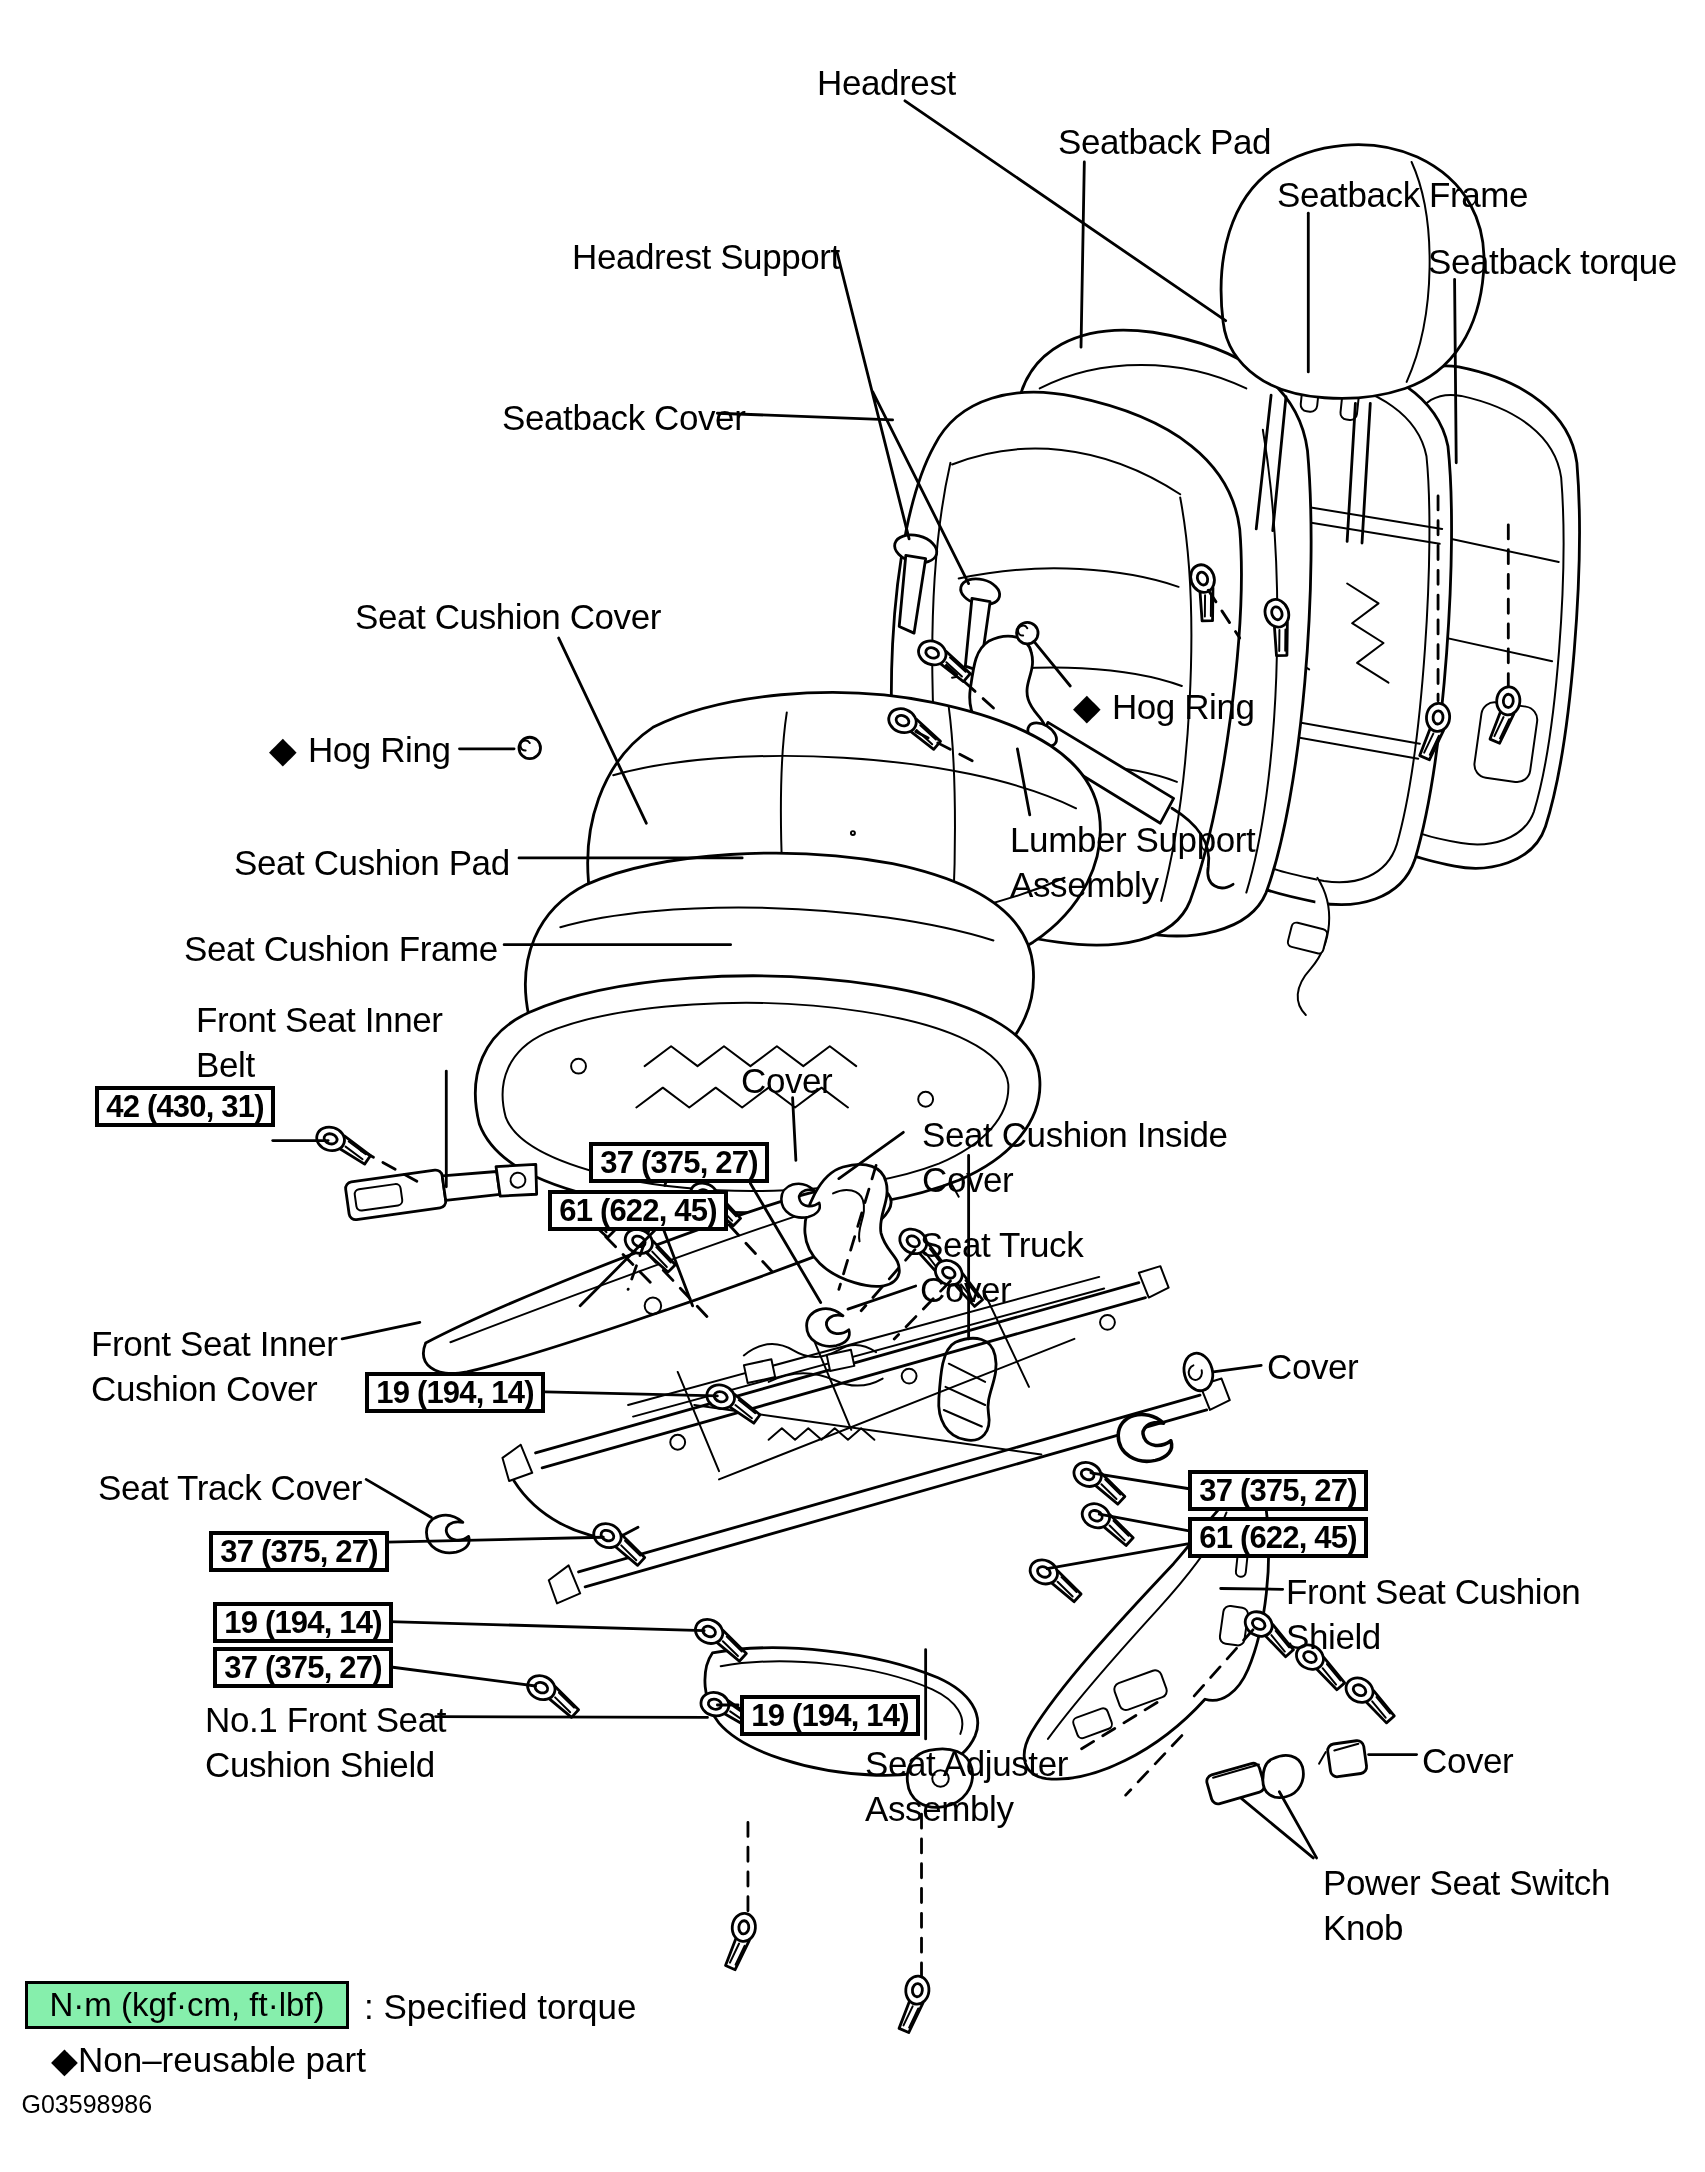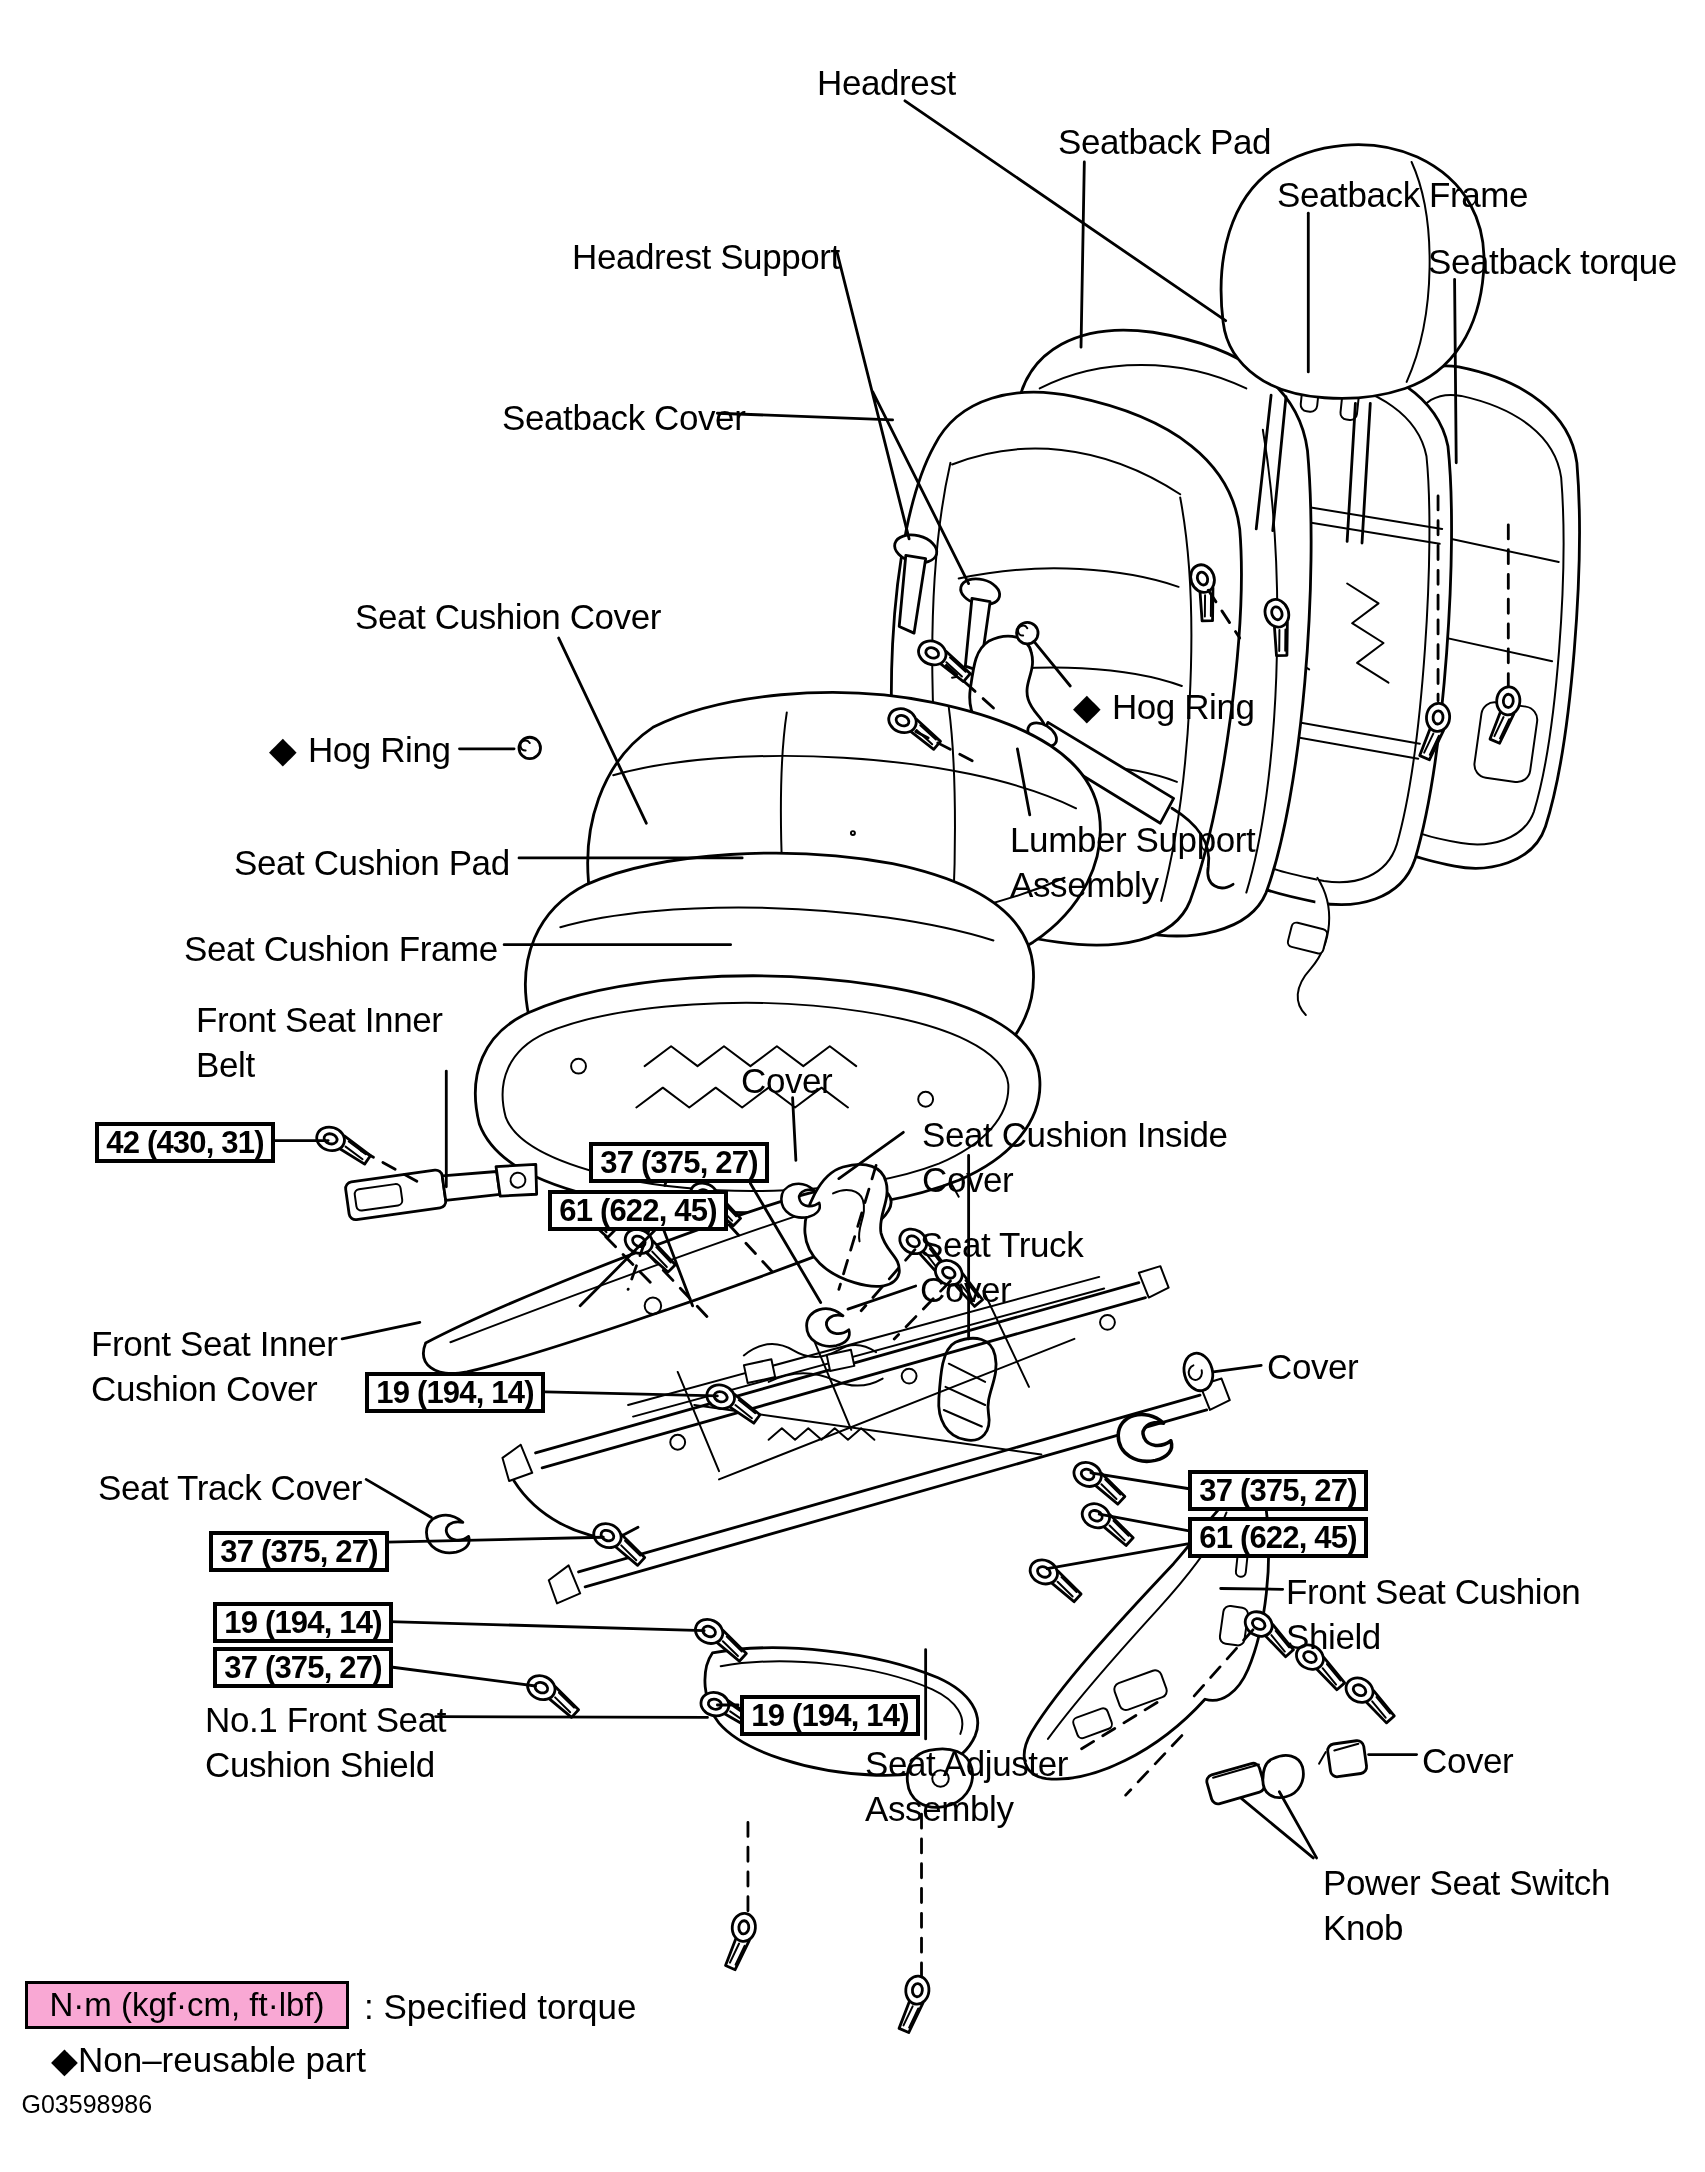--- a/index.html
+++ b/index.html
@@ -11,21 +11,21 @@
   .art .fw{fill:#fff;}
   .art .thin{stroke-width:2.4;}
   .art .dash{stroke-dasharray:17 13;}
   .lbl{position:absolute;font-size:35px;line-height:45px;letter-spacing:-0.4px;
        white-space:nowrap;}
   .lbl .dia{font-size:36px;margin-right:11.6px;}
   .tq{position:absolute;box-sizing:border-box;width:180px;height:41px;border:4.1px solid #000;
       display:flex;align-items:center;justify-content:center;font-weight:bold;
       font-size:31px;letter-spacing:-0.8px;white-space:nowrap;background:#fff;}
   .legend-box{position:absolute;box-sizing:border-box;width:324px;height:48px;border:3.3px solid #000;
-      display:flex;align-items:center;justify-content:center;font-size:33px;background:#f9a8d4;white-space:nowrap;}
+      display:flex;align-items:center;justify-content:center;font-size:33px;background:#86efac;white-space:nowrap;}
   .legend-text{position:absolute;font-size:35px;white-space:nowrap;}
   .code{position:absolute;font-size:25px;letter-spacing:0;}
 </style>
 </head>
 <body>
 
 <div class="stage">
 
 <svg class="art" width="1705" height="2172" viewBox="0 0 2063 2628">
   <defs>
@@ -341,21 +341,21 @@
   <div>Assembly</div>
 </div>
 
 <div class="lbl" style="left:1422px;top:1738px">Cover</div>
 
 <div class="lbl" style="left:1323px;top:1860px">
   <div>Power Seat Switch</div>
   <div>Knob</div>
 </div>
 
-<div class="tq" style="left:95px;top:1122px">42 (430, 31)</div>
+<div class="tq" style="left:95px;top:1086px">42 (430, 31)</div>
 <div class="tq" style="left:589px;top:1142px">37 (375, 27)</div>
 <div class="tq" style="left:548px;top:1190px">61 (622, 45)</div>
 <div class="tq" style="left:365px;top:1372px">19 (194, 14)</div>
 <div class="tq" style="left:209px;top:1531px">37 (375, 27)</div>
 <div class="tq" style="left:213px;top:1602px">19 (194, 14)</div>
 <div class="tq" style="left:213px;top:1647px">37 (375, 27)</div>
 <div class="tq" style="left:1188px;top:1470px">37 (375, 27)</div>
 <div class="tq" style="left:1188px;top:1517px">61 (622, 45)</div>
 <div class="tq" style="left:740px;top:1695px">19 (194, 14)</div>
 

